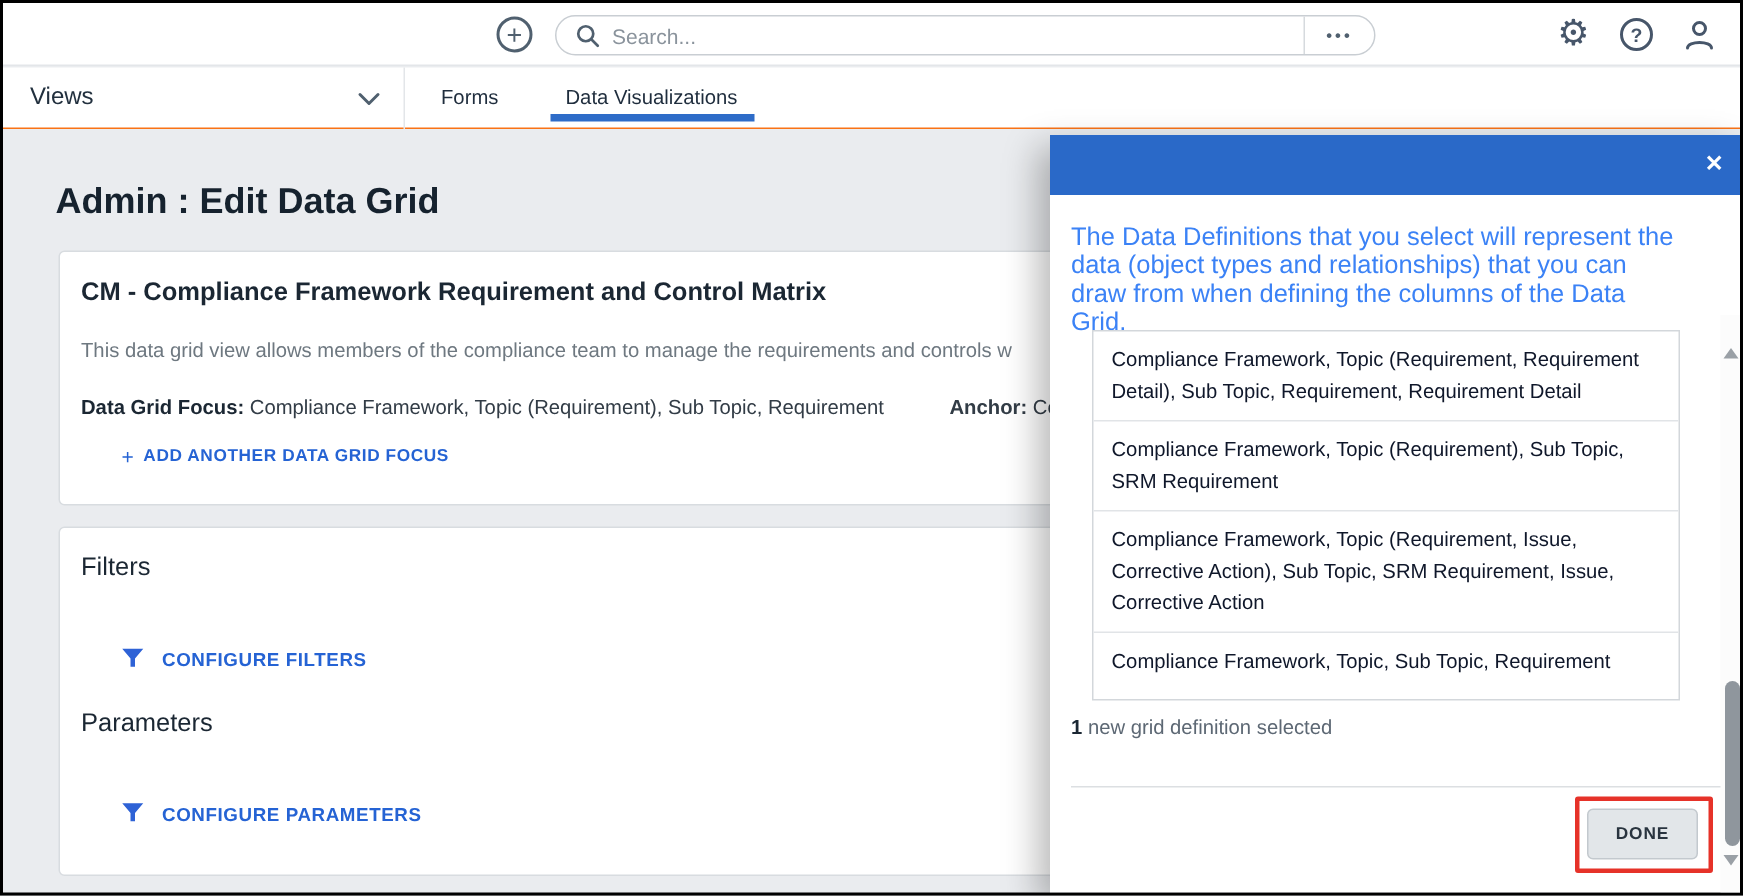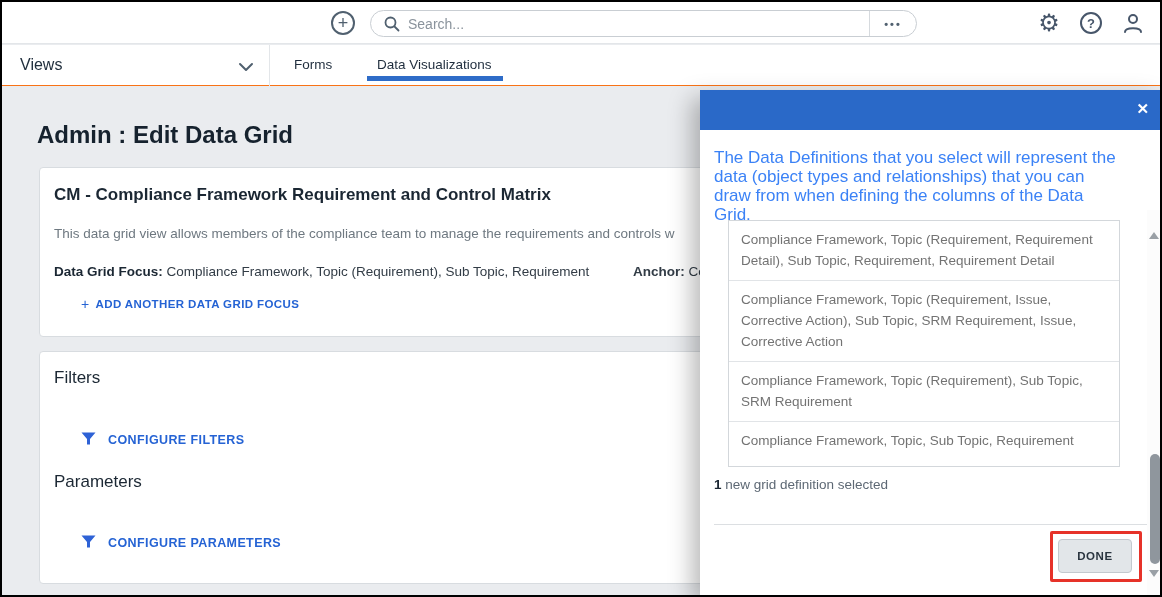--- a/index.html
+++ b/index.html
@@ -57,21 +57,21 @@
   .modal{ position:absolute; left:698px; top:88px; width:462px; height:505px; background:#fff;
     box-shadow:-8px 8px 22px rgba(0,0,0,.28); }
   .modal-header{ position:absolute; left:0; top:0; width:100%; height:40px; background:#2a69c8;
     display:flex; align-items:center; }
   .modal-title{ margin-left:14px; color:#fff; font-size:15px; font-weight:700; letter-spacing:.4px; }
   .modal-close{ position:absolute; right:13px; top:10px; color:#fff; font-size:15px; font-weight:700; cursor:pointer; }
   .modal-desc{ position:absolute; left:14px; top:58px; width:410px; font-size:17px;
     line-height:19px; color:#3b82f6; }
   .def-list{ position:absolute; left:28px; top:130px; width:392px; height:247px;
     border:1px solid #d3d7db; overflow:hidden; background:#fff; }
-  .def-item{ padding:8px 12px 9px 12px; font-size:13.5px; line-height:21px; color:#737373;
+  .def-item{ padding:8px 12px 9px 12px; font-size:13.5px; line-height:21px; color:#0f172a;
     border-bottom:1px solid #e1e4e7; cursor:pointer; }
   .def-item:last-child{ border-bottom:none; }
   .selected-line{ position:absolute; left:14px; top:387px; font-size:13.5px; color:#5d6874; }
   .selected-line b{ color:#1b2733; }
   .modal-footer-divider{ position:absolute; left:14px; top:434px; width:434px; height:1px; background:#dcdfe2; }
   .done-btn{ position:absolute; left:358px; top:449px; width:74px; height:34px; background:#e2e6e9;
     border:1px solid #c3c9ce; border-radius:4px; font-family:"Liberation Sans",sans-serif;
     font-size:11.5px; letter-spacing:.6px; color:#29343f; font-weight:700; cursor:pointer; }
   .red-annotation{ position:absolute; left:350px; top:441px; width:92px; height:51px;
     border:3px solid #e63229; border-radius:2px; pointer-events:none; }
@@ -173,22 +173,22 @@
   </div>
 
   <div class="modal">
     <div class="modal-header">
       <span class="modal-close">✕</span>
     </div>
     <div class="modal-desc">The Data Definitions that you select will represent the data (object types and relationships) that you can draw from when defining the columns of the Data Grid.</div>
 
     <div class="def-list">
         <div class="def-item">Compliance Framework, Topic (Requirement, Requirement Detail), Sub Topic, Requirement, Requirement Detail</div>
+        <div class="def-item">Compliance Framework, Topic (Requirement), Sub Topic, SRM Requirement</div>
         <div class="def-item">Compliance Framework, Topic (Requirement, Issue, Corrective Action), Sub Topic, SRM Requirement, Issue, Corrective Action</div>
-        <div class="def-item">Compliance Framework, Topic (Requirement), Sub Topic, SRM Requirement</div>
         <div class="def-item">Compliance Framework, Topic, Sub Topic, Requirement</div>
       </div>
 
     <div class="selected-line">
       <b>1</b><span> new grid definition selected</span>
     </div>
 
     <div class="modal-footer-divider"></div>
     <button class="done-btn">DONE</button>
     <div class="red-annotation"></div>

